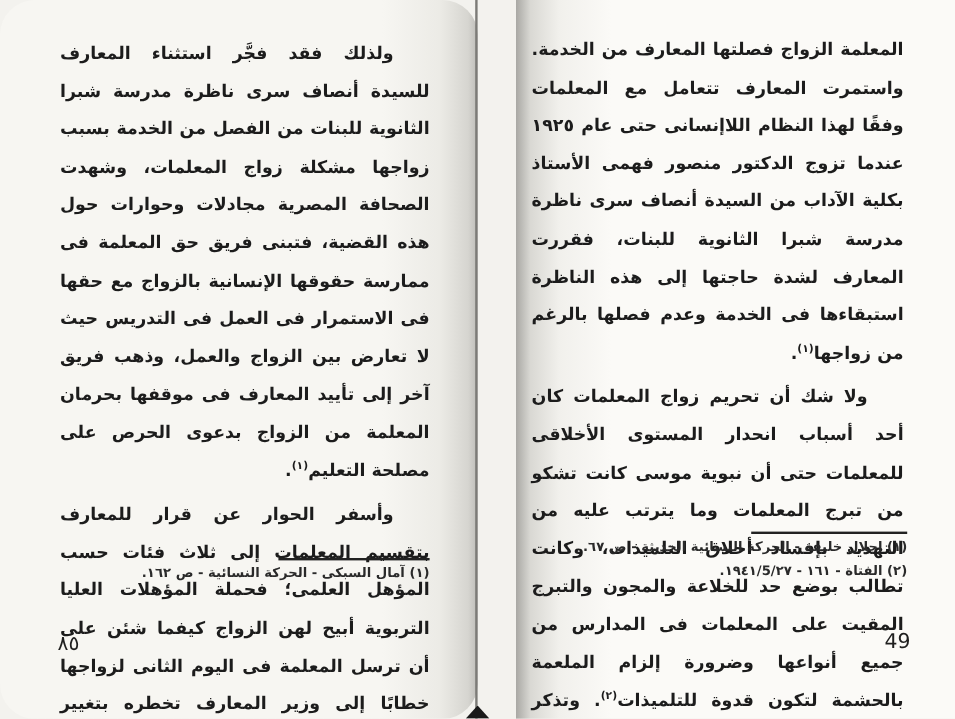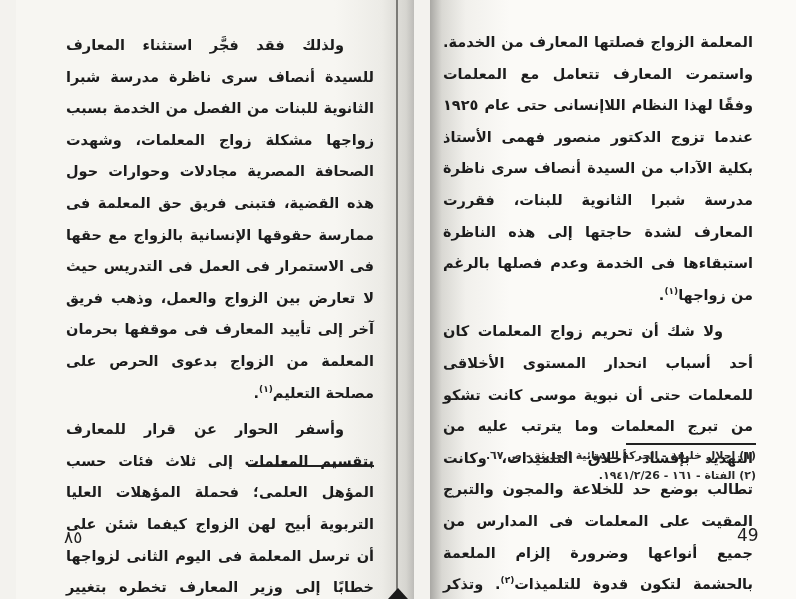--- a/index.html
+++ b/index.html
@@ -19,23 +19,24 @@
       left: 0; top: 0;
       width: 796px; height: 599px;
     }
     .page {
       position: absolute;
       top: 0;
       height: 599px;
       overflow: hidden;
     }
     .page-left {
-      left: 16px;
+      left: 0;
       width: 398px;
       background: linear-gradient(to right, #f7f6f2 0%, #f7f6f2 80%, #ecebe6 92%, #d6d5d0 98%, #bdbcb8 100%);
+      border-radius: 29px;
     }
     .page-right {
       left: 398px;
       width: 398px;
       background: linear-gradient(to right, #a9a8a4 0%, #d9d8d3 3%, #f1f0ec 9%, #fbfaf7 20%, #fbfaf7 100%);
       margin-left: 32px;
     }
     .spine {
       position: absolute;
       left: 396px;
@@ -143,32 +144,33 @@
 <div class="spread">
 
   <div class="page page-left">
     <div class="text-block">
       <p class="para"><span>ولذلك فقد فجَّر استثناء المعارف للسيدة أنصاف سرى ناظرة مدرسة شبرا الثانوية للبنات من الفصل من الخدمة بسبب زواجها مشكلة زواج المعلمات، وشهدت الصحافة المصرية مجادلات وحوارات حول هذه القضية، فتبنى فريق حق المعلمة فى ممارسة حقوقها الإنسانية بالزواج مع حقها فى الاستمرار فى العمل فى التدريس حيث لا تعارض بين الزواج والعمل، وذهب فريق آخر إلى تأييد المعارف فى موقفها بحرمان المعلمة من الزواج بدعوى الحرص على مصلحة التعليم</span><sup>(١)</sup><span>.</span></p>
       <p class="para"><span>وأسفر الحوار عن قرار للمعارف بتقسيم المعلمات إلى ثلاث فئات حسب المؤهل العلمى؛ فحملة المؤهلات العليا التربوية أبيح لهن الزواج كيفما شئن على أن ترسل المعلمة فى اليوم الثانى لزواجها خطابًا إلى وزير المعارف تخطره بتغيير وضعها الاجتماعى، أما المعلمة من خريجات المعلمات السنية فعليها أن تستأذن الوزارة فى أمر زواجها، وللوزارة أن تجيبها بالقبول أو الرفض بحسب رأيها، أما المعلمة فى المدرسة الأولية والإلزامية من خريجات المعلمات الأولية فلا يسمح لها بالزواج وإذا تزوجت تفصل من الخدمة</span></p>
 
     </div>
     <div class="fn-rule"></div>
     <div class="footnotes">
+      <span class="footnote">(١) آمال السبكى - الحركة النسائية - ص ١٦٢.</span>
     </div>
     <div class="page-number">٨٥</div>
   </div>
 
   <div class="page page-right">
     <div class="text-block">
       <p class="para" style="text-indent:0;"><span>المعلمة الزواج فصلتها المعارف من الخدمة. واستمرت المعارف تتعامل مع المعلمات وفقًا لهذا النظام اللاإنسانى حتى عام ١٩٢٥ عندما تزوج الدكتور منصور فهمى الأستاذ بكلية الآداب من السيدة أنصاف سرى ناظرة مدرسة شبرا الثانوية للبنات، فقررت المعارف لشدة حاجتها إلى هذه الناظرة استبقاءها فى الخدمة وعدم فصلها بالرغم من زواجها</span><sup>(١)</sup><span>.</span></p>
       <p class="para"><span>ولا شك أن تحريم زواج المعلمات كان أحد أسباب انحدار المستوى الأخلاقى للمعلمات حتى أن نبوية موسى كانت تشكو من تبرج المعلمات وما يترتب عليه من التهديد بإفساد أخلاق التلميذات، وكانت تطالب بوضع حد للخلاعة والمجون والتبرج المقيت على المعلمات فى المدارس من جميع أنواعها وضرورة إلزام الملعمة بالحشمة لتكون قدوة للتلميذات</span><sup>(٢)</sup><span>. وتذكر نبوية موسى أن وزير المعارف أحمد زكى أبو السعود فى وزارة يحيى إبراهيم عام ١٩٢٣ كان من الوزراء المحافظين الذين يهتمون بالأخلاق، ولذلك أسند إليها إدارة التفتيش بمدينة الإسكندرية لتراقب المدرسات فى التزامهن بالحشمة والأخلاق وأنها نجحت فى ذلك لولا أن الوزارة تغيرت فى يناير عام ١٩٢٤ فنحيت عن عملها وعادت الأمور إلى ما كانت عليه</span></p>
     </div>
     <div class="fn-rule"></div>
     <div class="footnotes">
       <span class="footnote">(١) إجلال خليفة - الحركة النسائية الحديثة - ص ٦٧.</span>
-      <span class="footnote">(٢) الفتاة - ١٦١ - ١٩٤١/٢/26.</span>
+      <span class="footnote">(٢) الفتاة - ١٦١ - ١٩٤١/5/٢٧.</span>
     </div>
     <div class="page-number">49</div>
   </div>
 
   <div class="spine"></div>
   <div class="spine-foot"></div>
 </div>
 
 </body></html>

